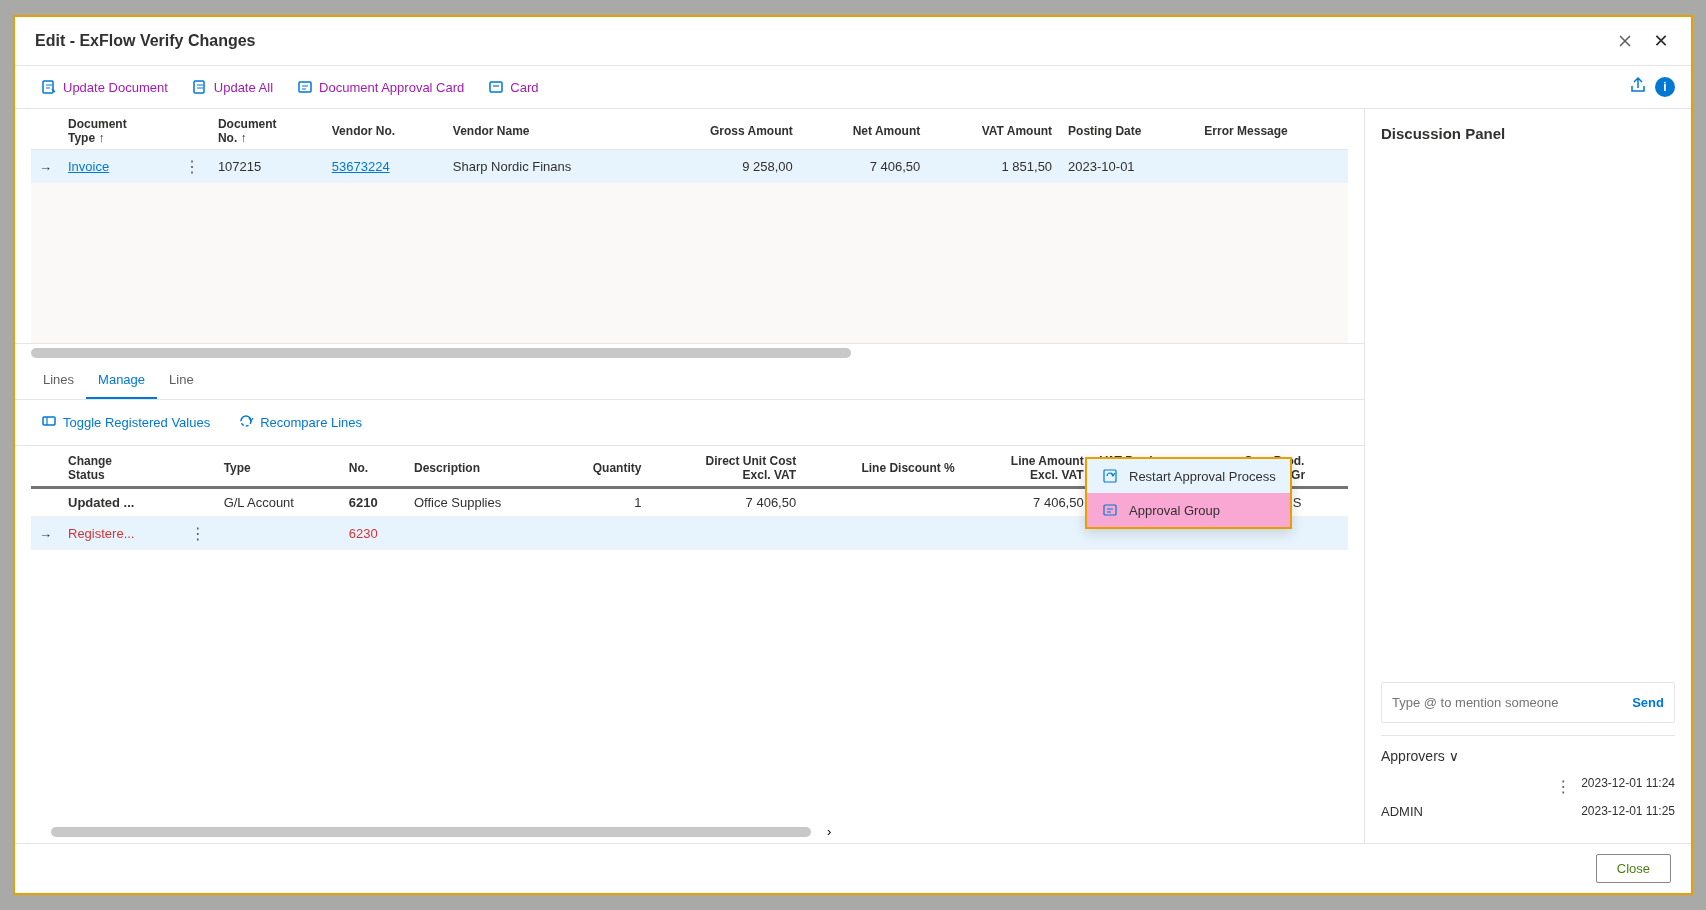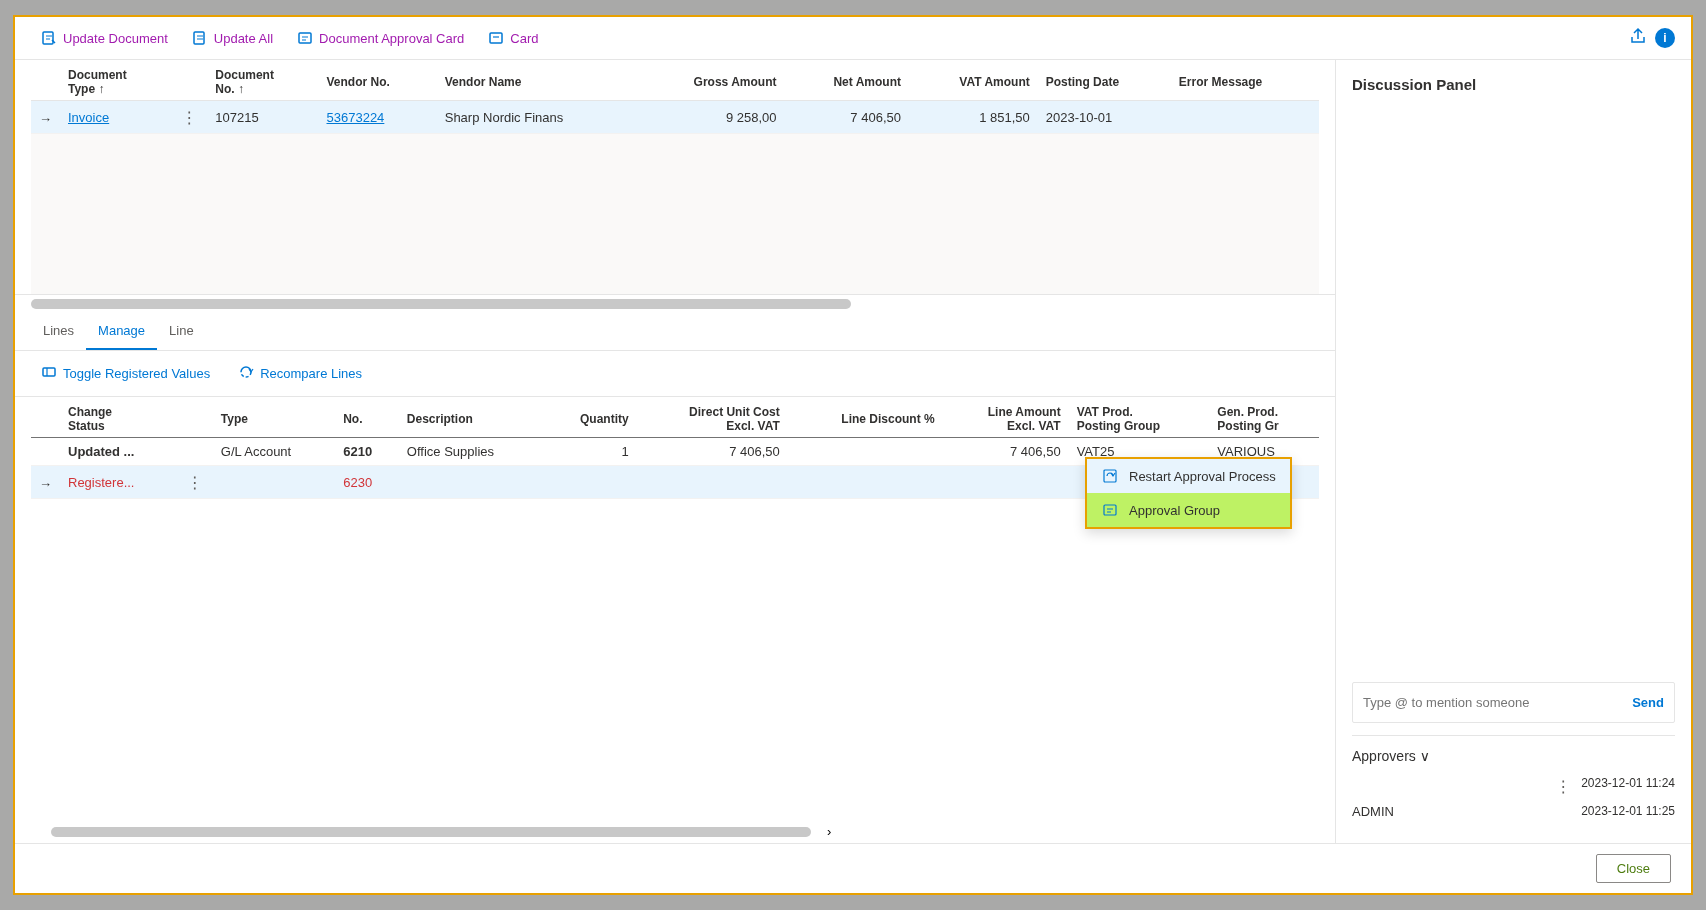--- a/index.html
+++ b/index.html
@@ -185,21 +185,21 @@
     }
     
     .lines-table {
       width: 100%; border-collapse: collapse; min-width: 900px;
     }
     
     .lines-table th {
       padding: 8px 8px 4px 8px;
       text-align: left;
       font-size: 12px; font-weight: 600; color: #323130;
-      border-bottom: 1px solid #737373;
+      border-bottom: 3px solid #737373;
       white-space: nowrap;
     }
     
     .lines-table td {
       padding: 6px 8px;
       font-size: 13px; color: #323130;
       border-bottom: 1px solid #f3f2f1;
       white-space: nowrap;
     }
     
@@ -210,21 +210,21 @@
     }
     
     .bottom-h-scrollbar {
       width: 760px; height: 10px;
       background: #c8c8c8; border-radius: 5px;
       margin: 0 16px;
     }
     
     
     .right-panel {
-      width: 356px; min-width: 280px;
+      width: 327px; min-width: 280px;
       border-left: 1px solid #e5e5e5;
       display: flex; flex-direction: column;
       background: #fff; padding: 16px;
     }
     
     .discussion-title {
       font-size: 15px; font-weight: 600; color: #323130;
       margin-bottom: 16px;
     }
     
@@ -262,21 +262,21 @@
     
     .approver-row {
       display: flex; align-items: flex-start; gap: 8px;
       margin-bottom: 8px; position: relative;
     }
     
     
     .dropdown-menu {
       position: absolute;
       top: 440px; left: 1070px;
-      background: #bef264;
+      background: #f9a8d4;
       border: 2px solid #e8a000;
       box-shadow: 0 4px 12px rgba(0,0,0,0.15);
       min-width: 200px;
       z-index: 1000;
     }
     
     .dropdown-item {
       display: flex; align-items: center; gap: 10px;
       padding: 8px 14px;
       cursor: pointer; font-size: 13px; color: #323130;
@@ -312,20 +312,31 @@
     .empty-area {
       min-height: 160px; background: #faf9f8;
     }
   </style>
 </head>
 <body>
 
 <div class="modal-wrapper">
   <div class="modal">
 
+    <div class="modal-header">
+      <span class="modal-title">Edit - ExFlow Verify Changes</span>
+      <div class="modal-header-icons">
+        <button class="header-icon-btn">
+          <svg width="14" height="14" viewBox="0 0 14 14" fill="none">
+            <path d="M2 2 L12 12 M12 2 L2 12" stroke="#605e5c" stroke-width="1.5"></path>
+          </svg>
+        </button>
+        <button class="header-icon-btn" style="font-size:18px;color:#323130;">✕</button>
+      </div>
+    </div>
 
     <div class="toolbar">
       <button class="toolbar-btn">
         <span class="toolbar-icon">
           <svg width="16" height="16" viewBox="0 0 16 16" fill="none">
             <rect x="2" y="2" width="10" height="12" rx="1" stroke="#0078d4" stroke-width="1.5" fill="none"></rect>
             <path d="M5 6h6M5 9h4" stroke="#0078d4" stroke-width="1.2"></path>
             <path d="M11 10 L14 13" stroke="#0078d4" stroke-width="1.5"></path>
           </svg>
         </span>

